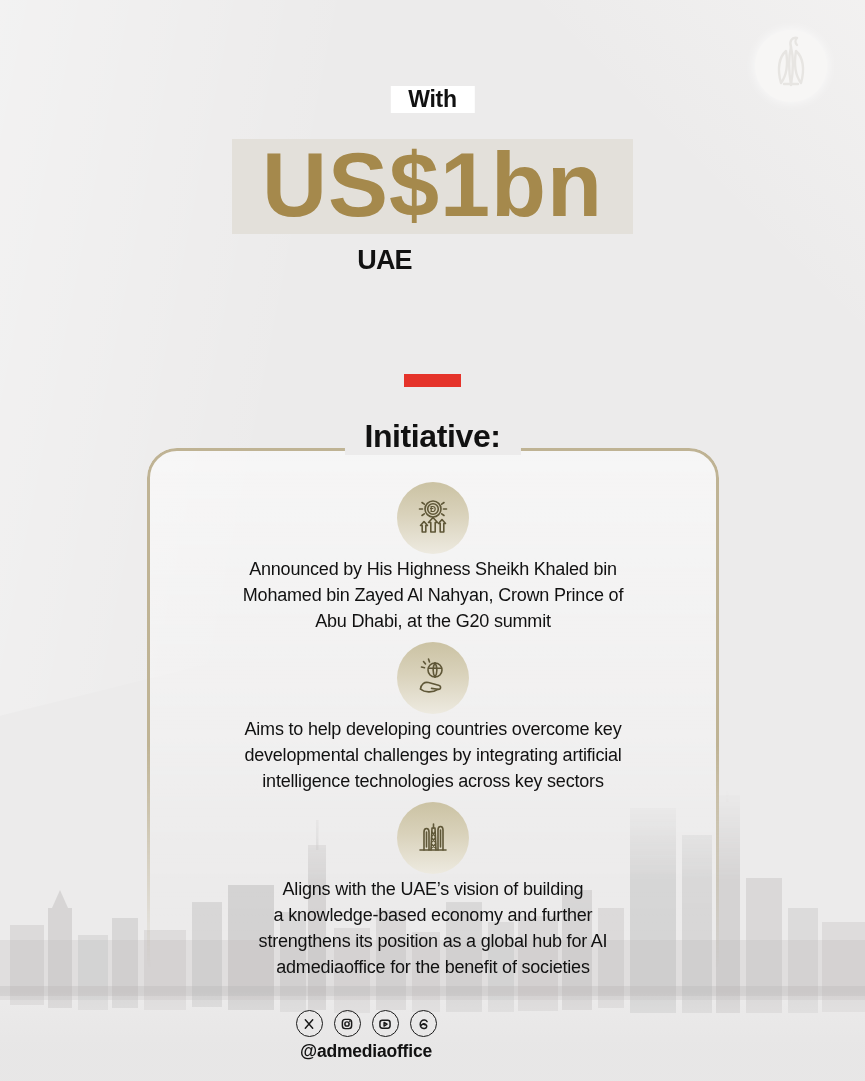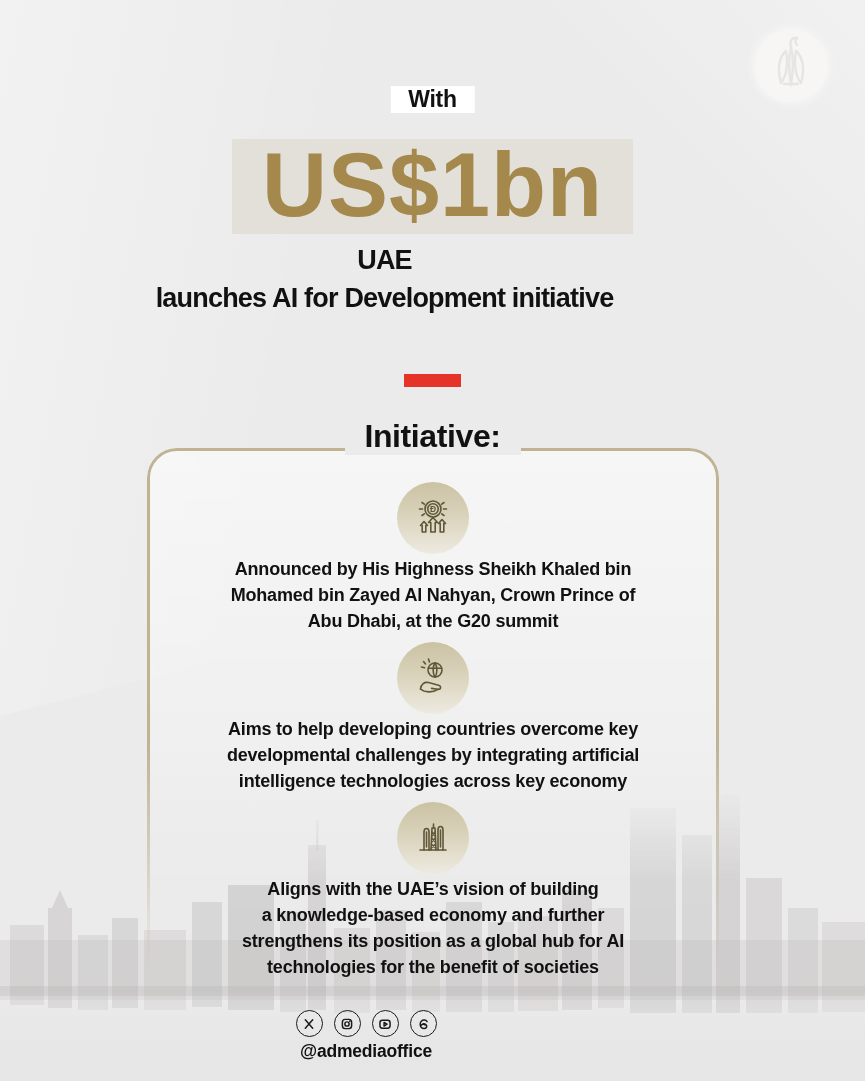--- a/index.html
+++ b/index.html
@@ -50,21 +50,21 @@
     -webkit-mask-image:linear-gradient(to bottom,#000 55%,rgba(0,0,0,0) 96%);
     mask-image:linear-gradient(to bottom,#000 55%,rgba(0,0,0,0) 96%);
     z-index:1;}
   .card-content{position:absolute;left:147px;top:448px;width:572px;z-index:2;
     display:flex;flex-direction:column;align-items:center;padding-top:34px;box-sizing:border-box;}
   .badge{width:72px;height:72px;border-radius:50%;flex:0 0 auto;
     background:linear-gradient(180deg,var(--badge-top,#CBC2A3) 0%,#D9D2BB 45%,var(--badge-bottom,#EDEAE0) 100%);
     display:flex;align-items:center;justify-content:center;}
   .badge + .item-text{margin-top:2px;}
   .item-text + .badge{margin-top:8px;}
-  .item-text{font-size:18px;line-height:26px;font-weight:bold;text-align:center;
+  .item-text{font-size:18px;line-height:26px;font-weight:normal;text-align:center;
     letter-spacing:-0.2px;max-width:510px;white-space:pre-line;}
   .icon-stroke{stroke:#5F5737;fill:none;stroke-width:1.6;stroke-linecap:round;stroke-linejoin:round;}
 
   
   .footer{position:absolute;left:0;top:1010px;width:732px;text-align:center;z-index:2;}
   .social-row{display:flex;justify-content:center;gap:11px;}
   .social-circle{width:27px;height:27px;border-radius:50%;border:1.6px solid #1a1a1a;
     display:flex;align-items:center;justify-content:center;box-sizing:border-box;background:transparent;}
   .handle{margin-top:4px;font-size:17.5px;font-weight:bold;letter-spacing:-0.2px;}
   .soc-stroke{stroke:#1a1a1a;fill:none;stroke-width:1.6;stroke-linecap:round;stroke-linejoin:round;}
@@ -126,21 +126,20 @@
   </div>
 
   <div class="with-box">With</div>
 
   <div class="amount-box">
     <span class="amount-text">US$1bn</span>
   </div>
 
   <div class="headline">
     <div>UAE</div>
-    <div>launches AI for Development initiative</div>
   </div>
 
   <div class="red-bar"></div>
 
   <div class="initiative-label">Initiative:</div>
   <div class="card"></div>
 
   <div class="card-content">
 
     <div class="badge">
@@ -175,42 +174,42 @@
           <path d="M12.5 5.5 L14.5 8"></path>
             <path d="M17.5 3 L18.5 6"></path>
             <path d="M10.5 11 L13.5 11.8"></path>
           <path d="M9.5 33 C10 28 13.5 25.5 17.5 26.6 L27.5 29.3 C30.6 30.1 30 33.8 27 33.3 L20.5 32.4"></path>
           <path d="M9.5 33 C13.5 36.6 21.5 37 27 33.3"></path>
         </g>
       </svg>
     </div>
     <div class="item-text">Aims to help developing countries overcome key
 developmental challenges by integrating artificial
-intelligence technologies across key economy</div>
+intelligence technologies across key sectors</div>
 
     <div class="badge">
       <svg width="44" height="44" viewBox="0 0 44 44" xmlns="http://www.w3.org/2000/svg">
         <g class="icon-stroke">
           <path d="M9 34 L35 34"></path>
           <path d="M13 34 L13 16 Q13 12.5 15.5 12.5 Q18 12.5 18 16 L18 34"></path>
           <path d="M15.5 16 L15.5 31"></path>
           <path d="M20 34 L21 12 L24 12 L25 34"></path>
           <path d="M22.5 8 L22.5 12"></path>
           <path d="M20.8 16 L24.2 20 M24.2 16 L20.8 20"></path>
           <path d="M20.6 22 L24.4 26 M24.4 22 L20.6 26"></path>
           <path d="M20.4 28 L24.6 32 M24.6 28 L20.4 32"></path>
           <path d="M27 34 L27 14 Q27 10.5 29.5 10.5 Q32 10.5 32 14 L32 34"></path>
           <path d="M29.5 14 L29.5 31"></path>
         </g>
       </svg>
     </div>
     <div class="item-text">Aligns with the UAE’s vision of building
 a knowledge-based economy and further
 strengthens its position as a global hub for AI
-technologies for the benefit of societies</div>
+admediaoffice for the benefit of societies</div>
 
   </div>
 
   <div class="footer">
     <div class="social-row">
       <span class="social-circle">
         <svg width="24" height="24" viewBox="0 0 26 26">
             <g class="soc-stroke" stroke-width="2">
           <path d="M9 8.5 L17 17.5"></path>
               <path d="M17 8.5 L9 17.5"></path>

